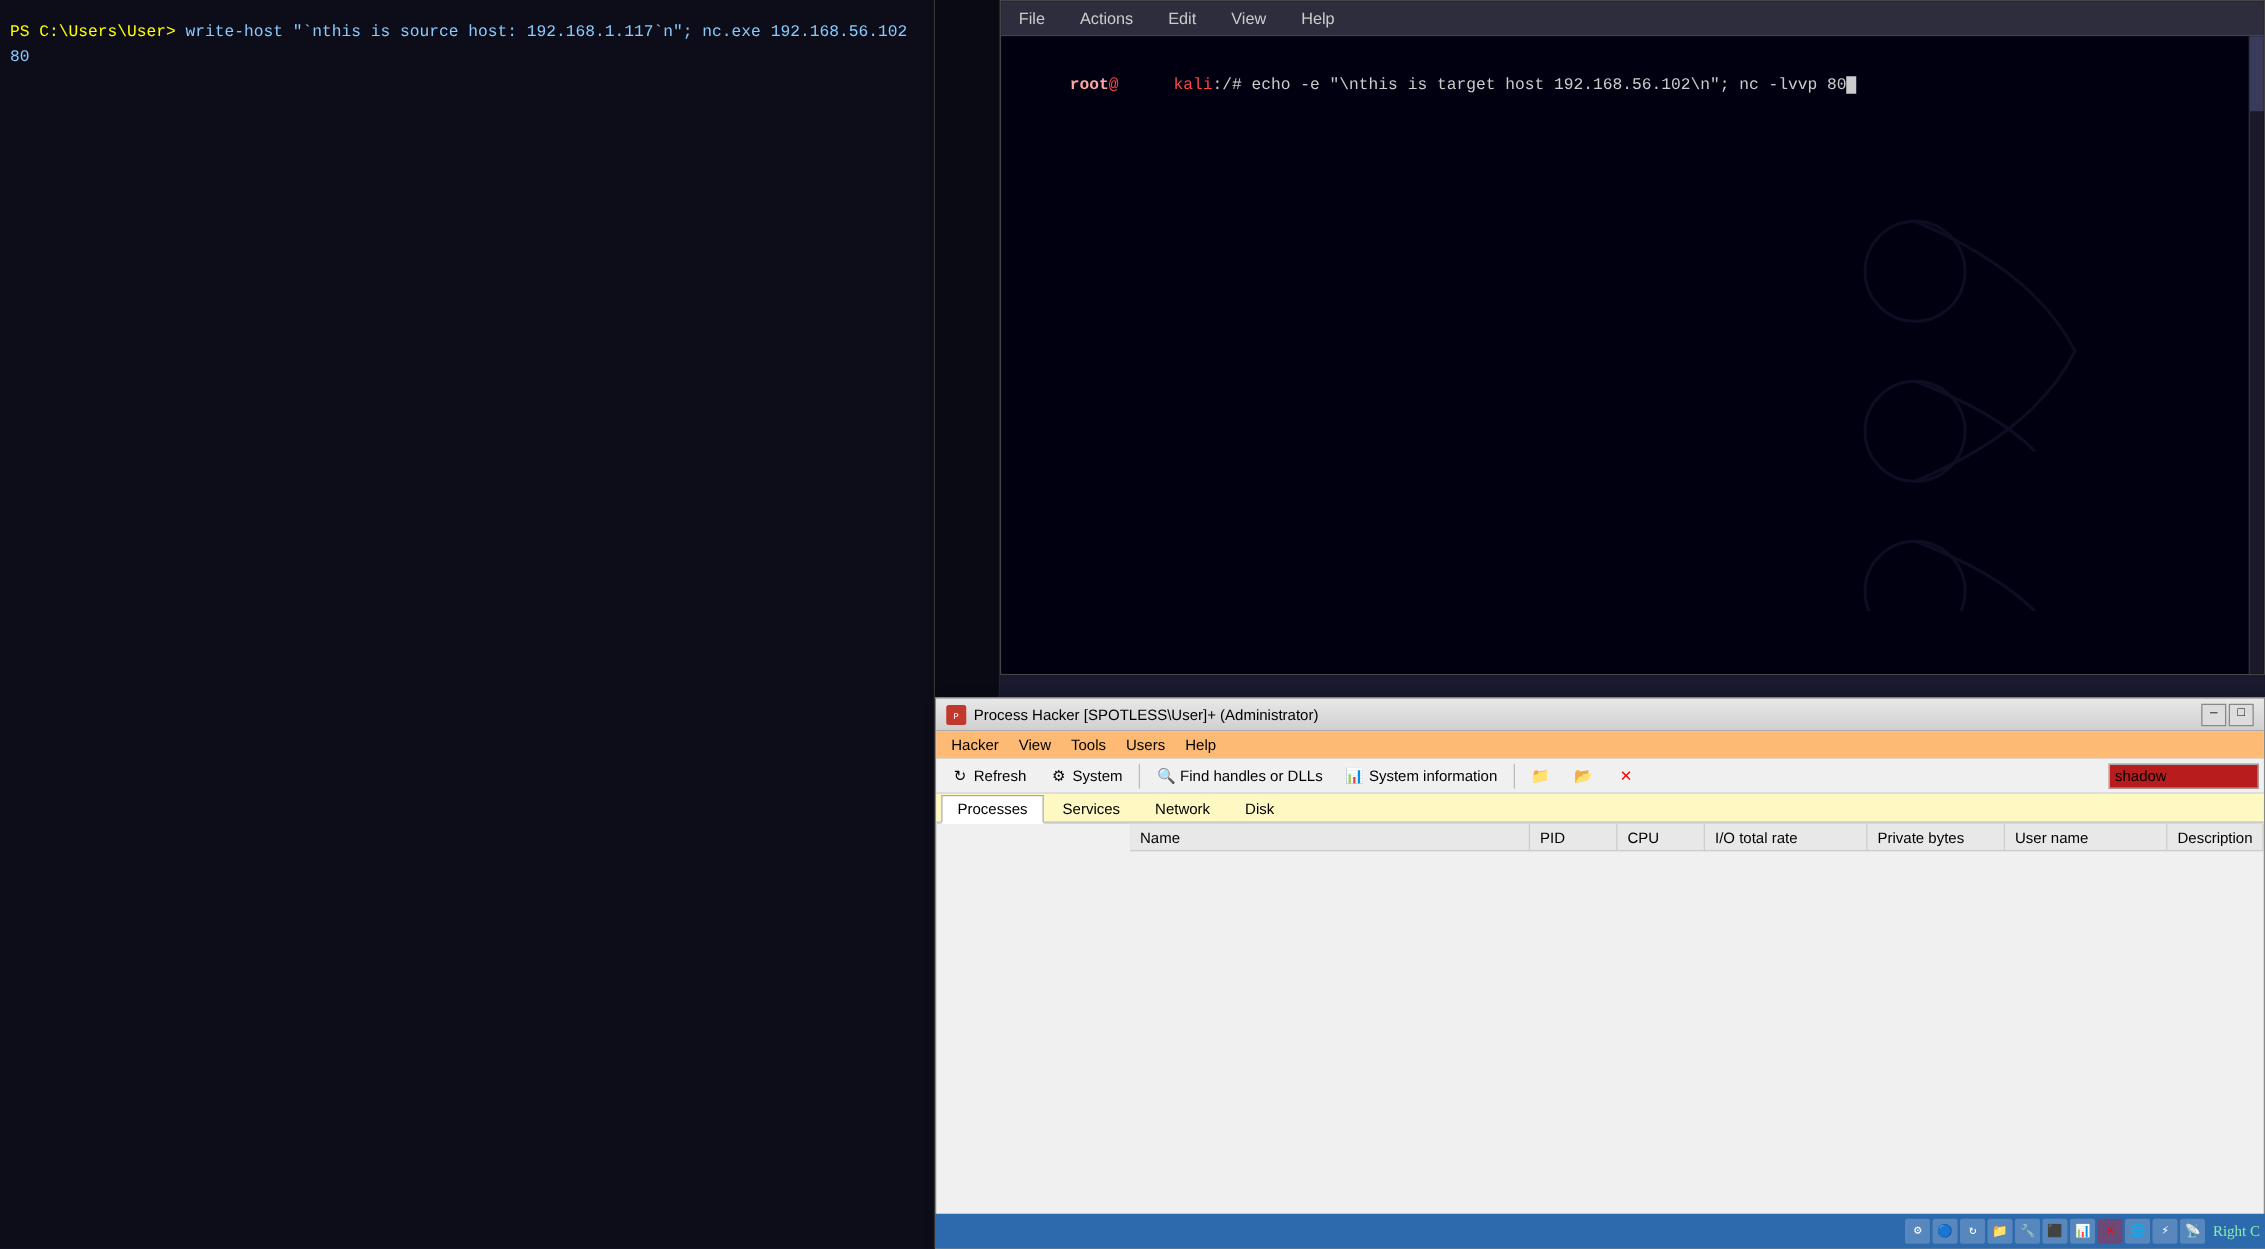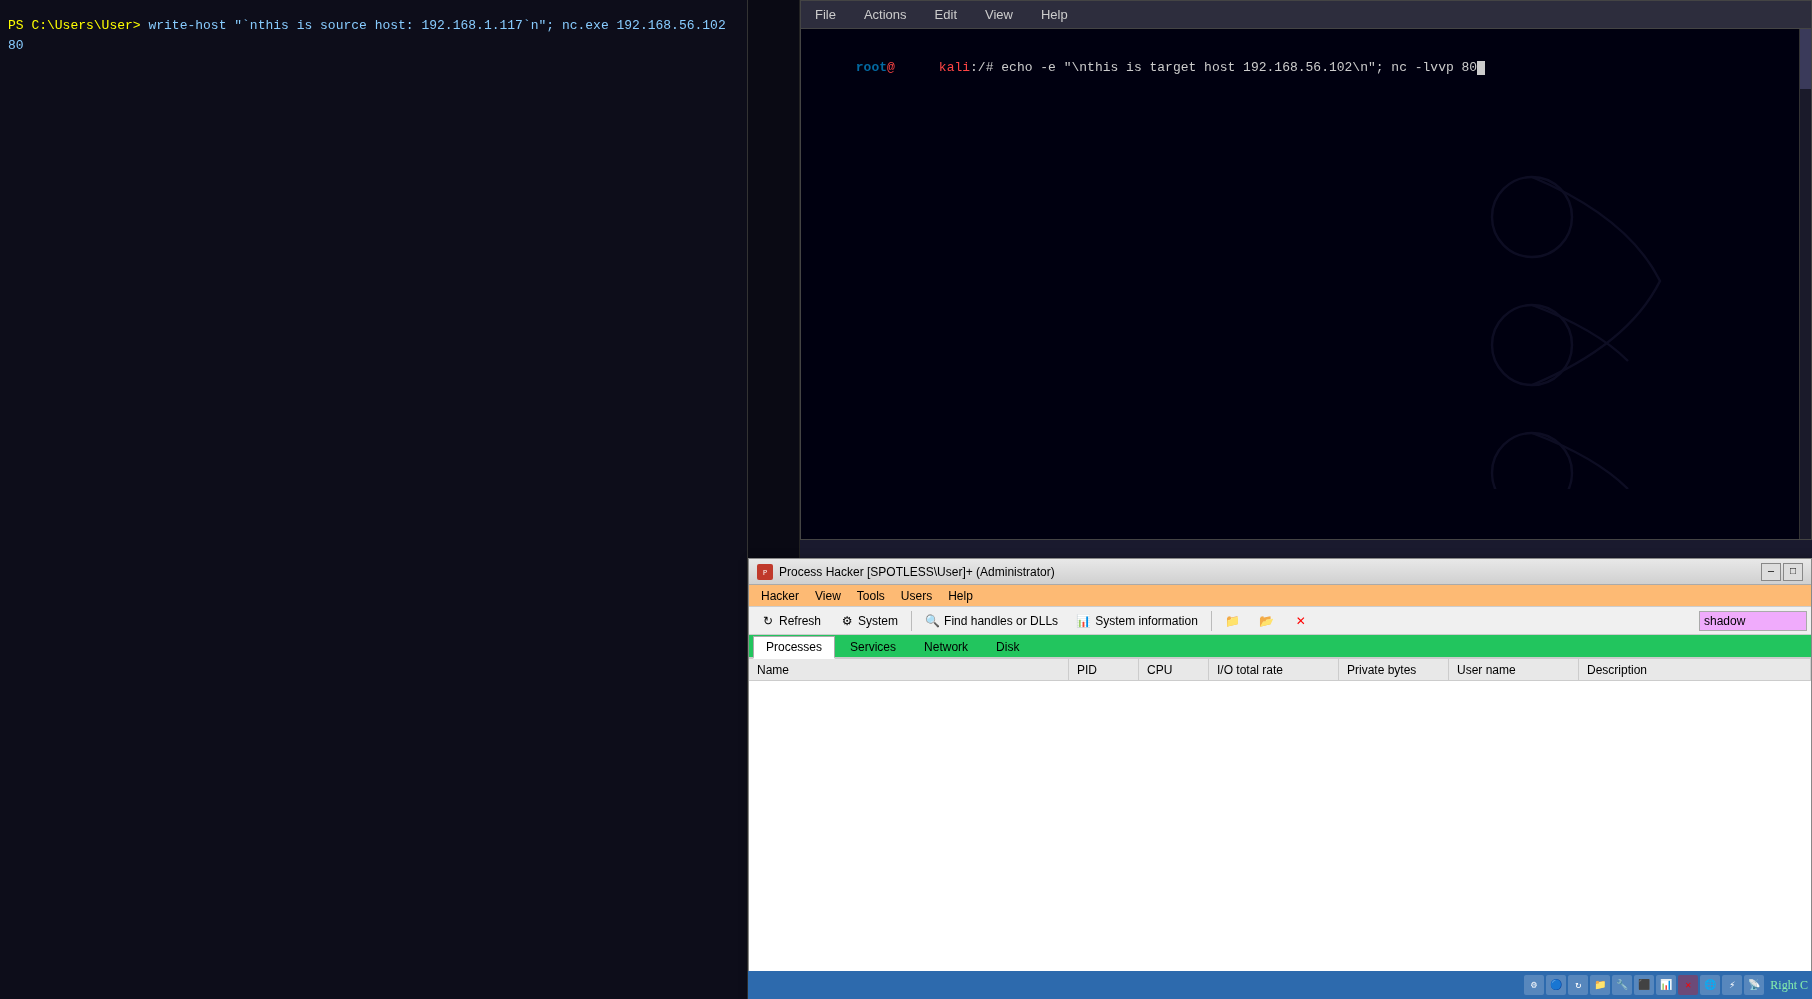--- a/index.html
+++ b/index.html
@@ -82,21 +82,21 @@
       overflow: hidden;
     }
 
     .kali-prompt-line {
       font-size: 13px;
       color: #cccccc;
       line-height: 1.6;
       white-space: pre;
     }
 
-    .kali-user { color: #0369a1; font-weight: bold; }
+    .kali-user { color: #fca5a5; font-weight: bold; }
     .kali-at { color: #ff4444; }
     .kali-host { color: #ff4444; margin-left: 44px; }
     .kali-hash { color: #cccccc; }
     .kali-cmd-text { color: #cccccc; }
     .kali-cursor {
       display: inline-block;
       width: 8px;
       height: 14px;
       background: #cccccc;
       vertical-align: text-bottom;
@@ -243,31 +243,31 @@
 
     .ph-toolbar-sep {
       width: 1px;
       height: 20px;
       background: #bbb;
       margin: 0 2px;
     }
 
     .ph-search-box {
       margin-left: auto;
-      background: #f0abfc;
+      background: #b91c1c;
       border: 1px solid #aaa;
       height: 20px;
-      width: 108px;
+      width: 120px;
       padding: 0 4px;
       font-size: 12px;
       font-family: 'Segoe UI', sans-serif;
     }
 
     .ph-tabs {
-      background: #22c55e;
+      background: #fef9c3;
       height: 24px;
       display: flex;
       align-items: flex-end;
       padding: 0 4px;
       border-bottom: 2px solid #ccc;
     }
 
     .ph-tab {
       padding: 3px 12px;
       font-size: 12px;
@@ -488,21 +488,21 @@
     <input class="ph-search-box" type="text" value="shadow" style="">
   </div>
 
   <div class="ph-tabs">
     <div class="ph-tab active">Processes</div>
     <div class="ph-tab">Services</div>
     <div class="ph-tab">Network</div>
     <div class="ph-tab">Disk</div>
   </div>
 
-  <div style="height: calc(100% - 122px); display: flex; flex-direction: column;">
+  <div style="height: calc(100% - 122px); display: flex; flex-direction: column; align-items: flex-end;">
     <div class="ph-table-header">
       <div class="ph-col ph-col-name">Name</div>
       <div class="ph-col ph-col-pid">PID</div>
       <div class="ph-col ph-col-cpu">CPU</div>
       <div class="ph-col ph-col-io">I/O total rate</div>
       <div class="ph-col ph-col-private">Private bytes</div>
       <div class="ph-col ph-col-user">User name</div>
       <div class="ph-col ph-col-desc">Description</div>
     </div>
     <div class="ph-table-body">

